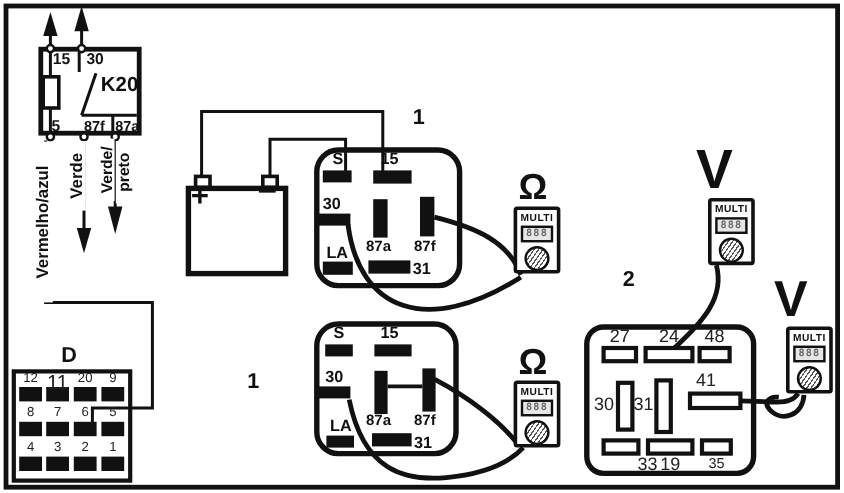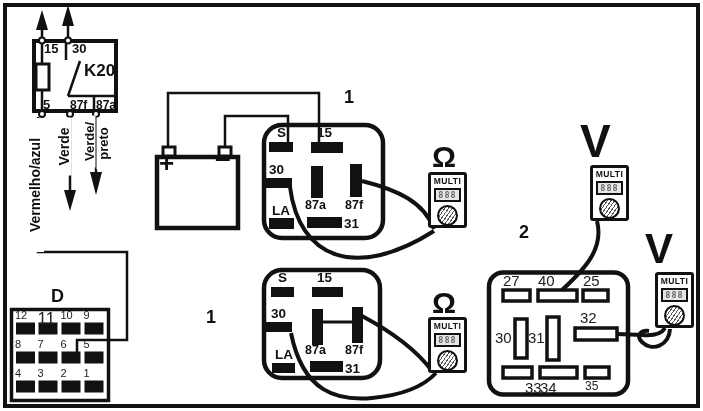--- a/index.html
+++ b/index.html
@@ -3,21 +3,21 @@
 <meta charset="utf-8">
 <style>
   html,body{margin:0;padding:0;background:#fff;}
   #canvas{
     position:relative;width:703px;height:411px;background:#fff;overflow:hidden;
     font-family:"Liberation Sans",sans-serif;color:#111;text-decoration:underline;
   }
   #frame{position:absolute;left:3px;top:3px;width:689px;height:397px;border:4px solid #111;z-index:4;pointer-events:none;}
   #wires{position:absolute;left:0;top:0;z-index:1;}
   .lbl{position:absolute;z-index:3;font-weight:bold;color:#111;white-space:nowrap;line-height:1;}
-  .ctr{}
+  .ctr{text-align:center;}
   .thin{font-weight:normal;color:#222;}
   .rot{transform:rotate(-90deg);transform-origin:center;background:#fff;text-align:center;z-index:3;}
   .meter{position:absolute;width:33px;height:50px;border:3px solid #111;border-radius:3px;background:#fff;z-index:3;}
   .meter .brand{font-size:8.5px;font-weight:bold;text-align:center;margin-top:2px;letter-spacing:.4px;line-height:1;}
   .meter .display{margin:2px 3px 0;height:10px;border:2px solid #111;background:#e6e6e6;
     font-family:"DejaVu Sans Mono",monospace;font-weight:bold;font-size:8.5px;color:#666;
     text-align:center;line-height:10px;letter-spacing:1px;}
   .meter .dial{width:17px;height:17px;border:2px solid #111;border-radius:50%;margin:3px auto 0;
     background:repeating-linear-gradient(125deg,#fff 0,#fff 2px,#555 2px,#555 3px);}
   .msym{position:absolute;z-index:3;font-weight:bold;color:#111;line-height:1;}
@@ -130,21 +130,21 @@
   <div class="lbl" style="left:96px;top:99px;font-size:12px;">87a</div>
 
   <div class="lbl rot" style="left:-31px;top:177px;width:134px;height:16px;font-size:14px;">Vermelho/azul</div>
   <div class="lbl rot" style="left:35px;top:139px;width:58px;height:15px;font-size:14px;">Verde</div>
   <div class="lbl rot" style="left:63px;top:135px;width:52px;height:13px;font-size:13px;">Verde/</div>
   <div class="lbl rot" style="left:77px;top:137px;width:52px;height:13px;font-size:13px;">preto</div>
 
   <div class="lbl" style="left:51px;top:287px;font-size:18px;">D</div>
   <div class="lbl thin ctr" style="left:15px;top:310px;width:21px;font-size:11px;">12</div>
   <div class="lbl thin ctr" style="left:37.5px;top:310px;width:21px;font-size:17px;">11</div>
-  <div class="lbl thin ctr" style="left:60.5px;top:310px;width:21px;font-size:11px;">10</div>
+  <div class="lbl thin ctr" style="left:60.5px;top:310px;width:21px;font-size:11px;">20</div>
   <div class="lbl thin ctr" style="left:83.5px;top:310px;width:21px;font-size:11px;">9</div>
   <div class="lbl thin ctr" style="left:15px;top:339px;width:21px;font-size:11px;">8</div>
   <div class="lbl thin ctr" style="left:37.5px;top:339px;width:21px;font-size:11px;">7</div>
   <div class="lbl thin ctr" style="left:60.5px;top:339px;width:21px;font-size:11px;">6</div>
   <div class="lbl thin ctr" style="left:83.5px;top:339px;width:21px;font-size:11px;">5</div>
   <div class="lbl thin ctr" style="left:15px;top:368px;width:21px;font-size:11px;">4</div>
   <div class="lbl thin ctr" style="left:37.5px;top:368px;width:21px;font-size:11px;">3</div>
   <div class="lbl thin ctr" style="left:60.5px;top:368px;width:21px;font-size:11px;">2</div>
   <div class="lbl thin ctr" style="left:83.5px;top:368px;width:21px;font-size:11px;">1</div>
 
@@ -164,27 +164,27 @@
   <div class="lbl" style="left:278px;top:271px;font-size:13.5px;">S</div>
   <div class="lbl" style="left:317px;top:271px;font-size:13.5px;">15</div>
   <div class="lbl" style="left:271px;top:307px;font-size:13.5px;">30</div>
   <div class="lbl" style="left:305px;top:344px;font-size:12.5px;">87a</div>
   <div class="lbl" style="left:345px;top:344px;font-size:12.5px;">87f</div>
   <div class="lbl" style="left:275px;top:348px;font-size:13.5px;">LA</div>
   <div class="lbl" style="left:345px;top:362px;font-size:13.5px;">31</div>
 
   <div class="lbl" style="left:519px;top:223px;font-size:18px;">2</div>
   <div class="lbl thin ctr" style="left:503px;top:273px;width:27px;font-size:15px;">27</div>
-  <div class="lbl thin ctr" style="left:538px;top:273px;width:39px;font-size:15px;">40</div>
-  <div class="lbl thin ctr" style="left:583px;top:273px;width:25px;font-size:15px;">25</div>
+  <div class="lbl thin ctr" style="left:538px;top:273px;width:39px;font-size:15px;">24</div>
+  <div class="lbl thin ctr" style="left:583px;top:273px;width:25px;font-size:15px;">48</div>
   <div class="lbl thin" style="left:495px;top:330px;font-size:15px;">30</div>
   <div class="lbl thin" style="left:528px;top:330px;font-size:15px;">31</div>
-  <div class="lbl thin" style="left:580px;top:310px;font-size:15px;">32</div>
+  <div class="lbl thin" style="left:580px;top:310px;font-size:15px;">41</div>
   <div class="lbl thin ctr" style="left:525px;top:380px;width:29px;font-size:15px;">33</div>
-  <div class="lbl thin ctr" style="left:540px;top:380px;width:37px;font-size:15px;">34</div>
+  <div class="lbl thin ctr" style="left:540px;top:380px;width:37px;font-size:15px;">19</div>
   <div class="lbl thin ctr" style="left:585px;top:380px;width:24px;font-size:12px;">35</div>
 
   <div class="msym" style="left:432px;top:142px;font-size:30px;">Ω</div>
   <div class="meter" style="left:428px;top:172px;">
     <div class="brand">MULTI</div>
     <div class="display">888</div>
     <div class="dial"></div>
   </div>
 
   <div class="msym" style="left:432px;top:288px;font-size:30px;">Ω</div>

